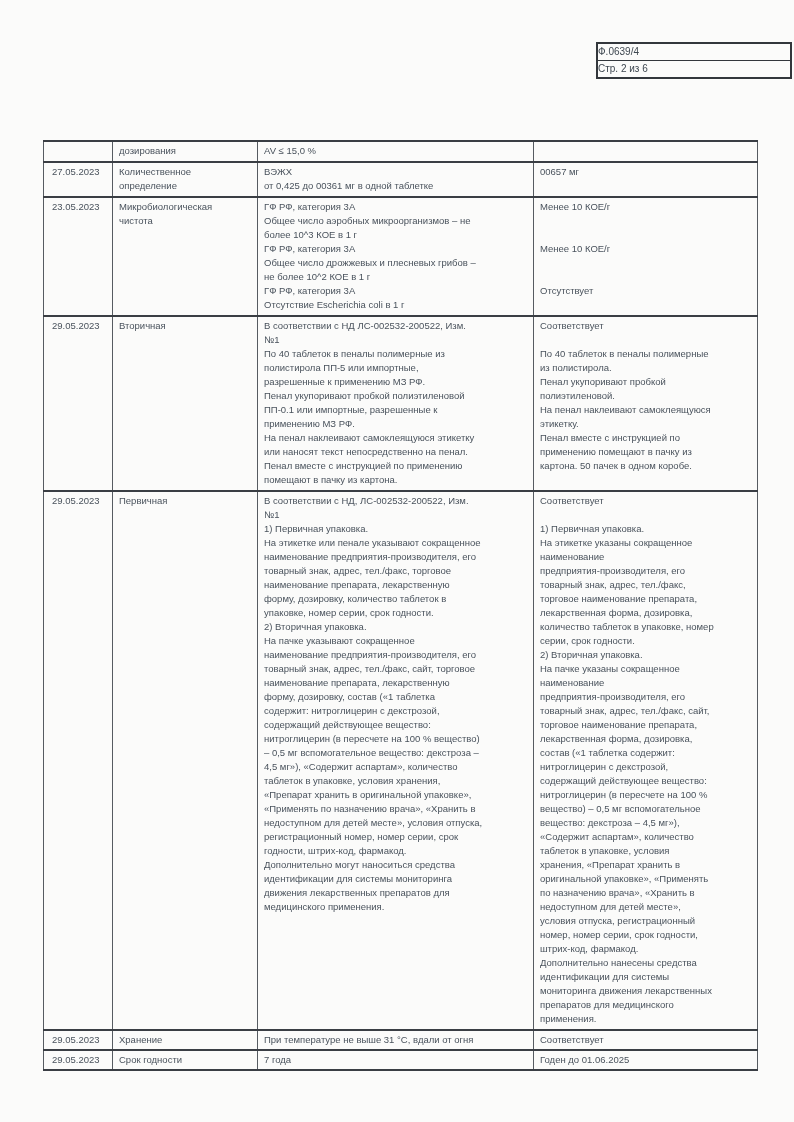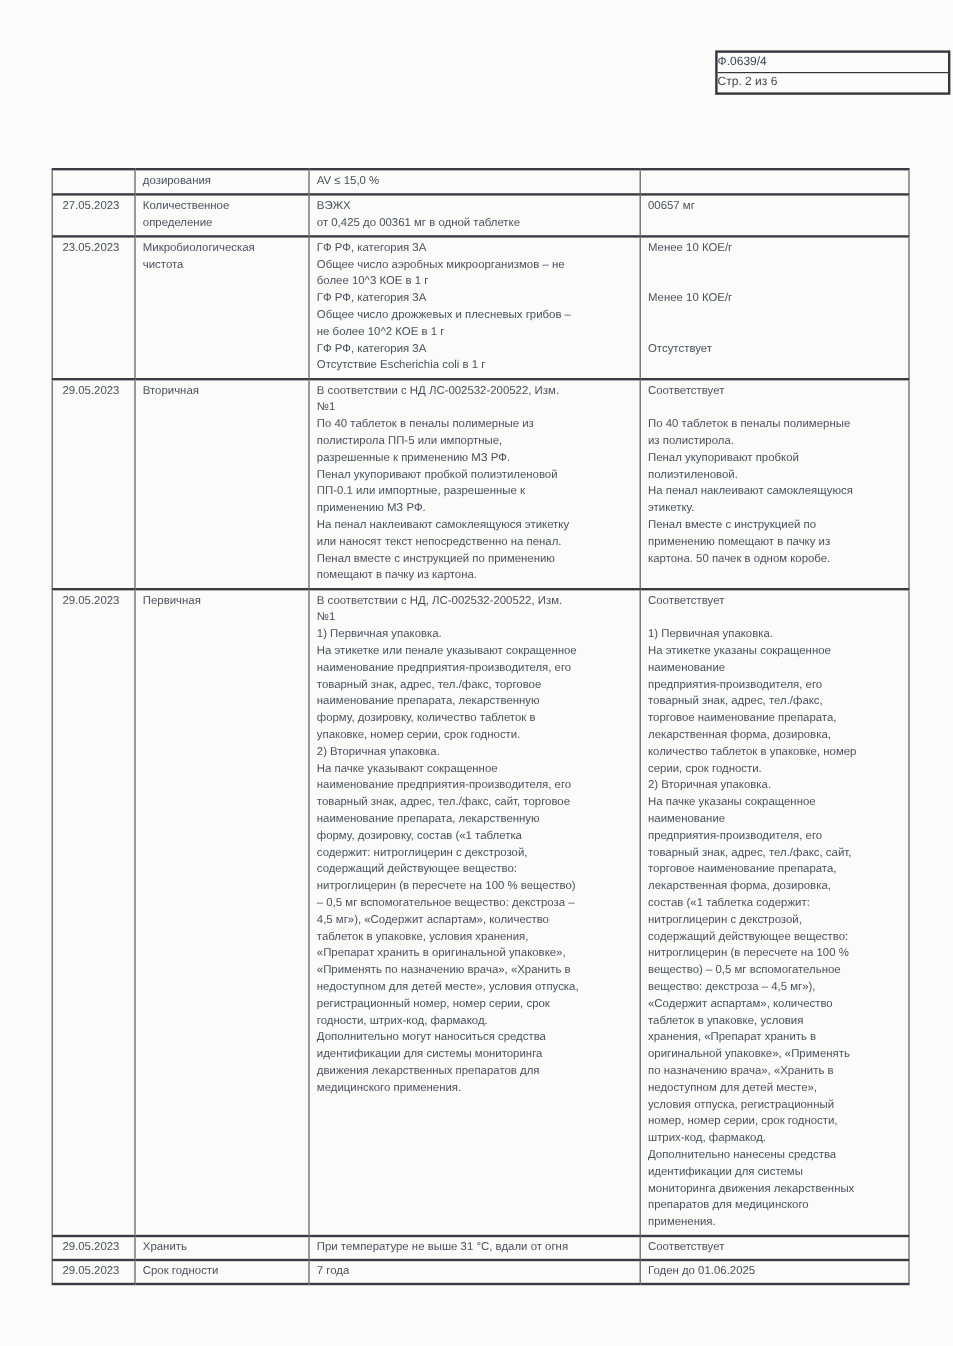--- a/index.html
+++ b/index.html
@@ -195,21 +195,21 @@
 номер, номер серии, срок годности,
 штрих-код, фармакод.
 Дополнительно нанесены средства
 идентификации для системы
 мониторинга движения лекарственных
 препаратов для медицинского
 применения.</td>
       </tr>
       <tr class="single">
         <td class="c-date">29.05.2023</td>
-        <td>Хранить</td>
+        <td>Хранение</td>
         <td>При температуре не выше 31 °С, вдали от огня</td>
         <td>Соответствует</td>
       </tr>
       <tr class="single">
         <td class="c-date">29.05.2023</td>
         <td>Срок годности</td>
         <td>7 года</td>
         <td>Годен до 01.06.2025</td>
       </tr>
     </tbody>

